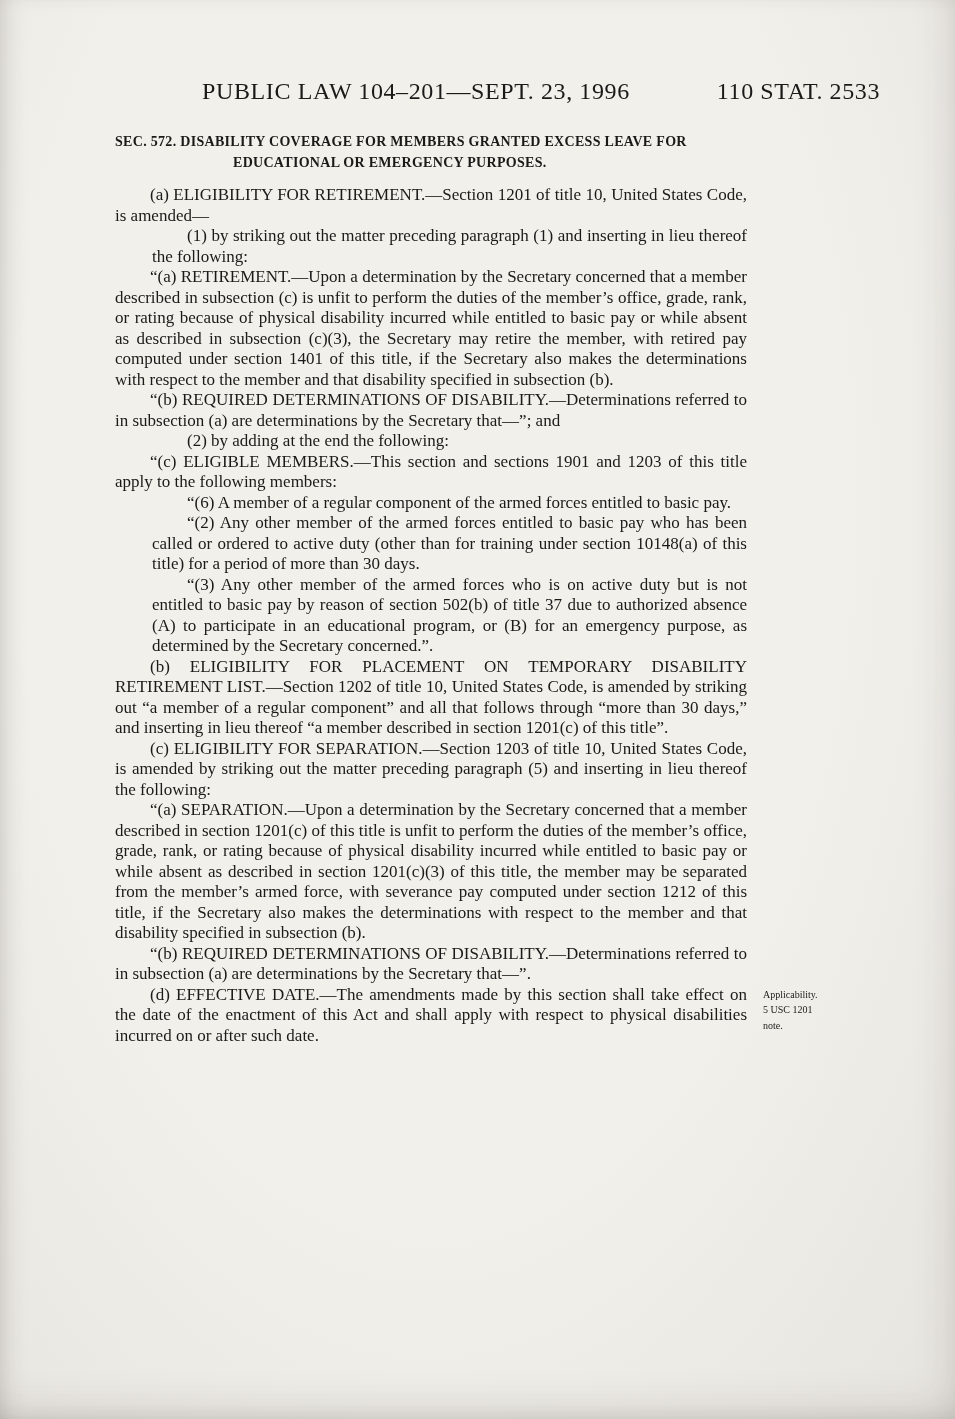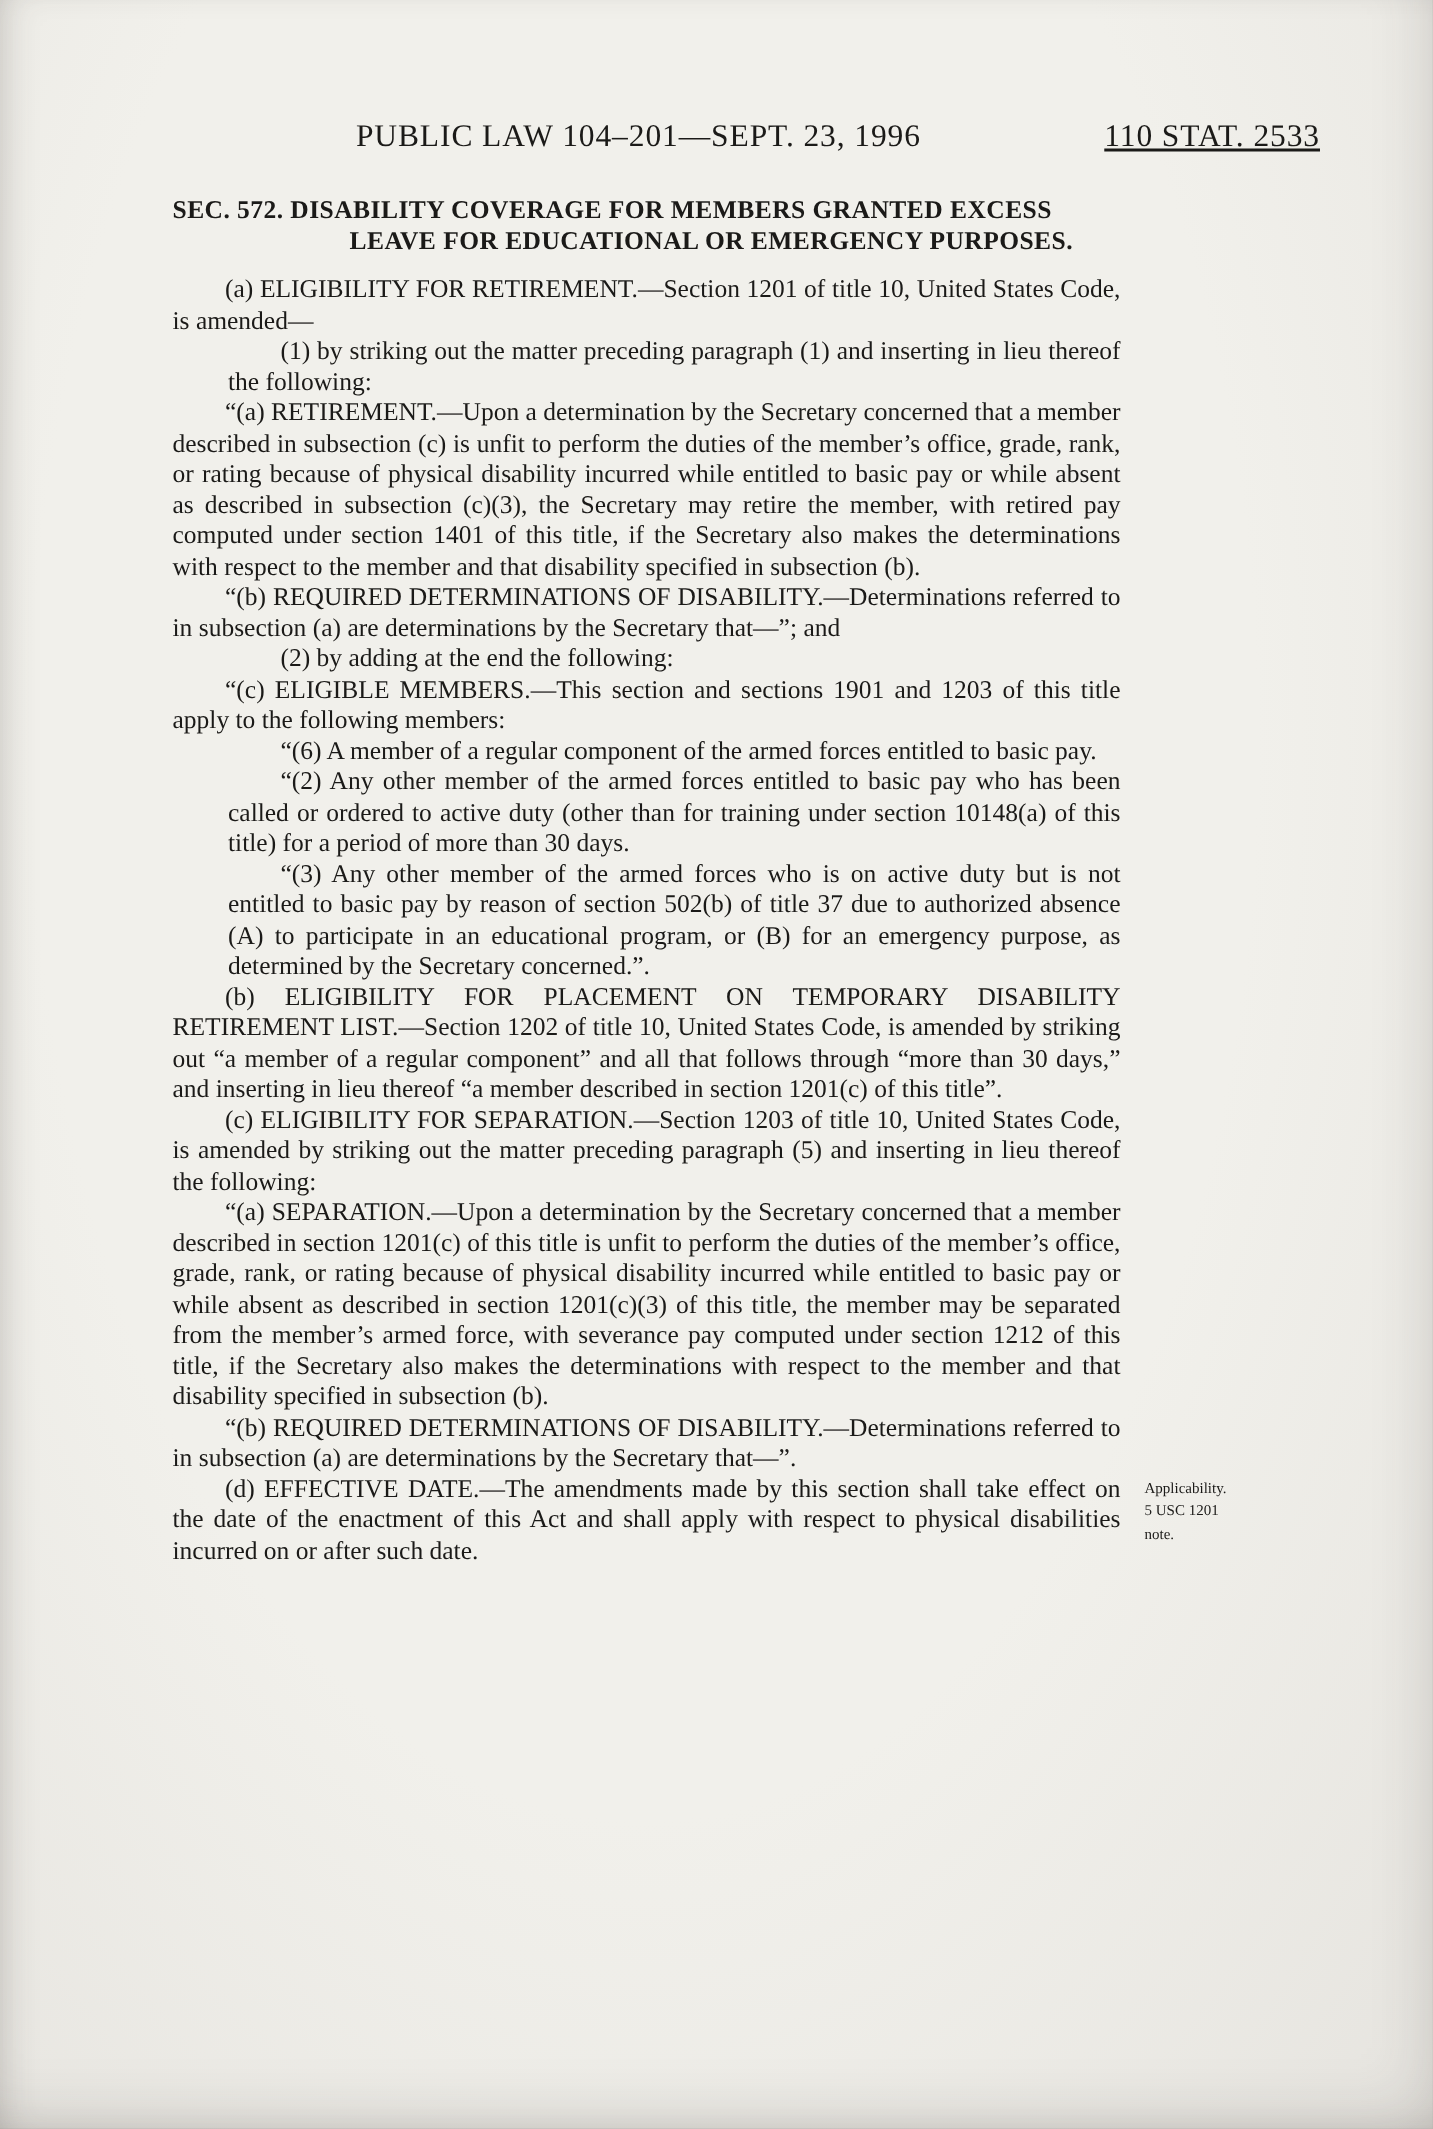--- a/index.html
+++ b/index.html
@@ -19,31 +19,31 @@
                 inset -16px -22px 48px -26px rgba(60,55,50,.28);
   }
   .content {
     position: absolute;
     left: 115px;
     top: 78px;
     width: 765px;
   }
   .running-head {
     display: flex;
-    font-size: 21px;
+    font-size: 24px;
     letter-spacing: 0.6px;
     white-space: nowrap;
     align-items: flex-end;
   }
   .rh-left  { width: 632px; text-align: center; }
-  .rh-right { flex: 1; text-align: right; text-decoration: underline; }
+  .rh-right { flex: 1; text-align: right; }
   .sec-heading {
     width: 632px;
     margin-top: 26px;
-    font-size: 17px;
+    font-size: 14px;
     font-weight: bold;
     line-height: 21px;
     letter-spacing: 0.3px;
     padding-left: 118px;
     text-indent: -118px;
     text-align: left;
   }
   .body-col {
     width: 632px;
     margin-top: 12px;

